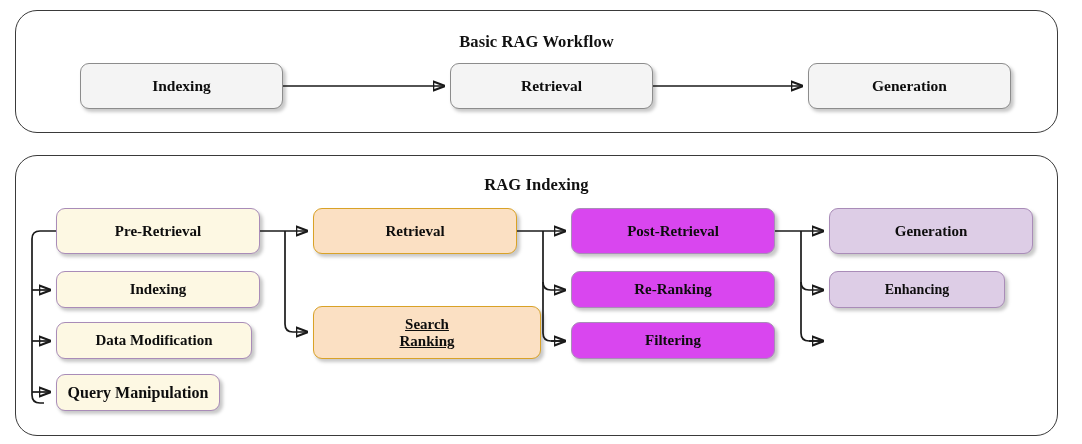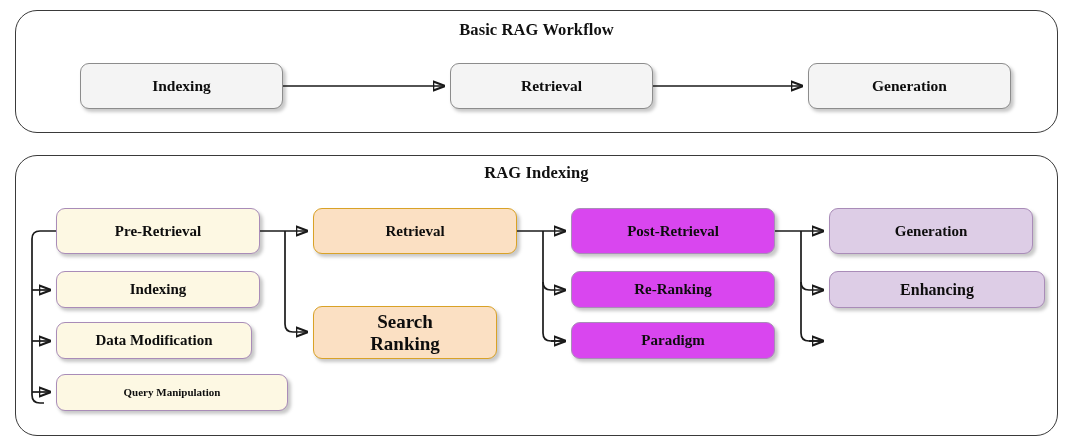--- a/index.html
+++ b/index.html
@@ -19,20 +19,21 @@
     background:#ffffff;
     box-sizing:border-box;
   }
   .panel-title{
     position:absolute;
     width:100%;
     text-align:center;
     font-weight:bold;
     color:#111;
     letter-spacing:.1px;
+    margin-top:12px;
   }
 
   
   .node{
     position:absolute;
     box-sizing:border-box;
     border-radius:9px;
     display:flex;
     align-items:center;
     justify-content:center;
@@ -69,32 +70,32 @@
 
   <div class="node v-gray" style="left:808px;top:63px;width:203px;height:46px;font-size:15.5px;">Generation</div>
 
   <div class="panel" style="left:15px;top:155px;width:1043px;height:281px;">
   </div>
   <div class="panel-title" style="left:15px;top:163px;width:1043px;font-size:16.5px;">RAG Indexing</div>
 
   <div class="node v-cream" style="left:56px;top:208px;width:204px;height:46px;font-size:15px;">Pre-Retrieval</div>
   <div class="node v-cream" style="left:56px;top:271px;width:204px;height:37px;font-size:15px;">Indexing</div>
   <div class="node v-cream" style="left:56px;top:322px;width:196px;height:37px;font-size:15px;">Data Modification</div>
-  <div class="node v-cream" style="left:56px;top:374px;width:232px;height:37px;font-size:11px;">Query Manipulation</div>
+  <div class="node v-cream" style="left:56px;top:374px;width:164px;height:37px;font-size:16px;">Query Manipulation</div>
 
   <div class="node v-peach" style="left:313px;top:208px;width:204px;height:46px;font-size:15px;">Retrieval</div>
-  <div class="node v-peach" style="left:313px;top:306px;width:184px;height:53px;font-size:19px;white-space:pre-line;">Search
+  <div class="node v-peach" style="left:313px;top:306px;width:228px;height:53px;font-size:15px;white-space:pre-line;text-decoration:underline;">Search
 Ranking</div>
 
   <div class="node v-olive" style="left:571px;top:208px;width:204px;height:46px;font-size:15px;">Post-Retrieval</div>
   <div class="node v-olive" style="left:571px;top:271px;width:204px;height:37px;font-size:15px;">Re-Ranking</div>
-  <div class="node v-olive" style="left:571px;top:322px;width:204px;height:37px;font-size:15px;">Paradigm</div>
+  <div class="node v-olive" style="left:571px;top:322px;width:204px;height:37px;font-size:15px;">Filtering</div>
 
   <div class="node v-purple" style="left:829px;top:208px;width:204px;height:46px;font-size:15px;">Generation</div>
-  <div class="node v-purple" style="left:829px;top:271px;width:216px;height:37px;font-size:16px;">Enhancing</div>
+  <div class="node v-purple" style="left:829px;top:271px;width:176px;height:37px;font-size:14px;">Enhancing</div>
 
   <svg class="wires" viewBox="0 0 1082 444" xmlns="http://www.w3.org/2000/svg">
     <defs>
       <marker id="ah" viewBox="0 0 10 10" refX="9" refY="5" markerWidth="7" markerHeight="7" orient="auto-start-reverse">
         <path d="M0,1.2 L10,5 L0,8.8 z" fill="#1a1a1a" stroke="none"></path>
       </marker>
     </defs>
 
     <path d="M283,86 L444,86" marker-end="url(#ah)"></path>
     <path d="M653,86 L802,86" marker-end="url(#ah)"></path>

